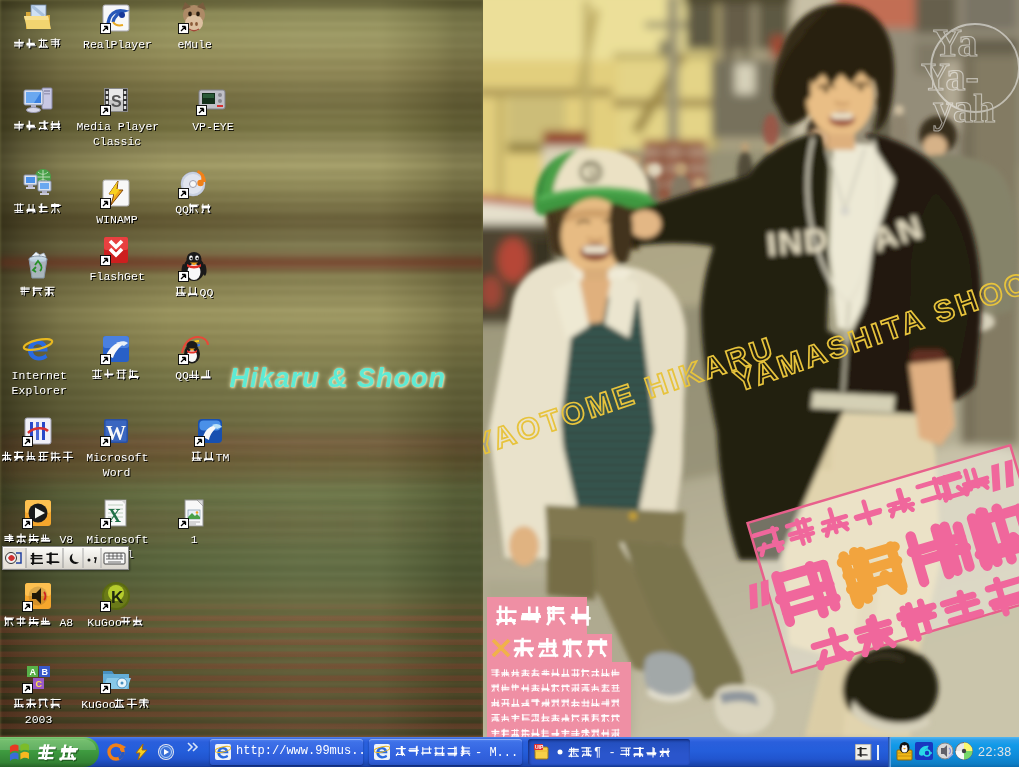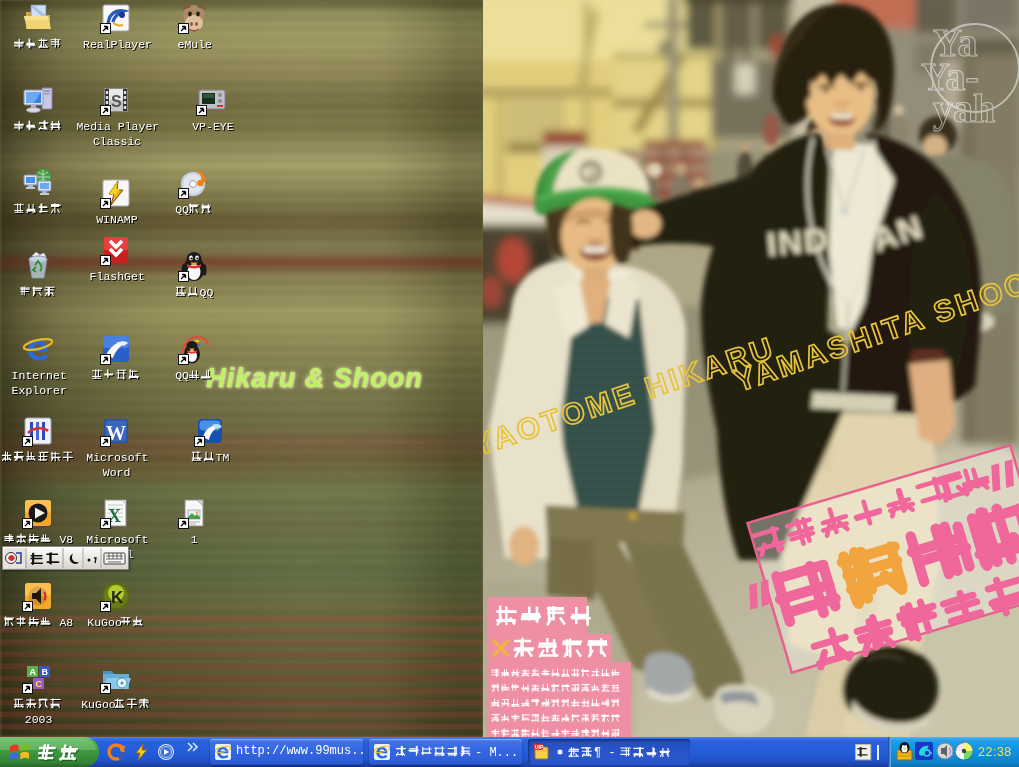--- a/index.html
+++ b/index.html
@@ -5,28 +5,28 @@
 #wall{position:absolute;left:0;top:0;width:483px;height:737px;filter:blur(1.8px);
 background:
  linear-gradient(to right, rgba(25,22,8,0.60) 0px, rgba(25,22,8,0.42) 22px, rgba(25,22,8,0.22) 60px, rgba(25,22,8,0.08) 120px, rgba(0,0,0,0) 170px, rgba(255,250,200,0.06) 300px, rgba(255,250,200,0.05) 380px, rgba(30,28,10,0.12) 435px, rgba(30,28,10,0.22) 455px, rgba(30,28,10,0.24) 483px),
  repeating-linear-gradient(to bottom, rgba(255,252,215,0.035) 0px 4px, rgba(45,38,8,0.035) 4px 9px, rgba(255,250,210,0.025) 9px 15px, rgba(25,20,0,0.035) 15px 22px),
  linear-gradient(to bottom,#55522c 0px,#8c8a56 14px,#9a9660 40px,#8a8250 70px,#6f683c 100px,#74703f 130px,#8a8455 145px,#a09a64 165px,#8a8452 185px,#5f5530 222px,#7a744a 248px,#6a4a30 264px,#80794a 276px,#8a8452 295px,#9a945e 312px,#88824f 345px,#767546 375px,#68653c 425px,#6f5a3a 442px,#625c34 460px,#667144 490px,#5f6a40 530px,#58643c 575px,#62633a 605px,#504b2a 700px,#474326 737px);}
 #redstripes{position:absolute;left:0;top:600px;width:483px;height:137px;
 background:repeating-linear-gradient(to bottom, rgba(165,62,52,0.0) 0px 3px, rgba(165,62,52,0.27) 4px 9px, rgba(120,90,40,0.05) 9px 12px);
  mask-image:linear-gradient(to bottom,transparent 0,black 18px);-webkit-mask-image:linear-gradient(to bottom,transparent 0,black 18px);}
 #redband1{position:absolute;left:0;top:444px;width:483px;height:40px;background:linear-gradient(to right,rgba(145,62,40,0.15),rgba(145,62,40,0.08) 70%,rgba(145,62,40,0.05));filter:blur(10px);}
 #redband2{position:absolute;left:0;top:258px;width:483px;height:9px;background:rgba(140,60,40,0.35);filter:blur(3px);}
-#hikaru{position:absolute;left:206px;top:363px;width:240px;font-family:"Liberation Sans",sans-serif;font-weight:bold;font-style:italic;font-size:27px;letter-spacing:1px;color:#bef264;text-shadow:0 0 5px rgba(242,236,185,0.8),0 0 2px rgba(248,244,205,0.7),1px 1px 2px rgba(235,228,170,0.7);}
+#hikaru{position:absolute;left:206px;top:363px;width:240px;font-family:"Liberation Sans",sans-serif;font-weight:bold;font-style:italic;font-size:27px;letter-spacing:1px;color:#5eead4;text-shadow:0 0 5px rgba(242,236,185,0.8),0 0 2px rgba(248,244,205,0.7),1px 1px 2px rgba(235,228,170,0.7);text-align:right;}
 .cell{position:absolute;width:76px;text-align:left;}
 .ic{position:relative;width:32px;height:32px;margin:0 auto;}
 .lb{display:block;margin:2px auto 0;}
 #taskbar{position:absolute;left:0;top:737px;width:1019px;height:30px;background:linear-gradient(to bottom,#4f80e8 0px,#3a6ce4 2px,#2a5fdc 5px,#245edb 14px,#2155cf 22px,#1941a5 29px,#12348a 30px);}
 #tray{position:absolute;left:891px;top:737px;width:128px;height:30px;background:linear-gradient(to bottom,#55b6ee 0px,#2ba0ea 3px,#129ae8 8px,#0f8ad8 20px,#0d7dc4 27px,#0a6cb0 30px);}
 #trayridge{position:absolute;left:888px;top:737px;width:3px;height:30px;background:linear-gradient(to right,#1a3f9a,#6db8f2);}
-.clock{position:absolute;left:978px;top:745px;color:#fde047;font-size:12.5px;font-family:"Liberation Sans";letter-spacing:0.5px;}
+.clock{position:absolute;left:978px;top:745px;color:#e5e5e5;font-size:12.5px;font-family:"Liberation Sans";letter-spacing:0.5px;}
 .tb{position:absolute;top:739px;height:26px;border-radius:3px;background:linear-gradient(to bottom,#5585f2 0px,#3e71e8 3px,#3566e2 12px,#2f5dd8 22px,#2853c4 26px);box-shadow:inset 0 1px 0 rgba(255,255,255,0.35), 0 1px 2px rgba(0,0,30,0.4);color:#fff;font-size:12px;overflow:hidden;white-space:nowrap;}
 .tb.act{background:linear-gradient(to bottom,#1f48b4 0px,#2450c0 4px,#2a55cc 15px,#2a55cc 26px);box-shadow:inset 1px 1px 3px rgba(0,0,30,0.5);}
 .tbt{position:absolute;left:26px;top:5px;}
 </style></head><body>
 <div id="screen">
 <div id="wall"></div>
     <div id="redband1"></div>
     <div style="position:absolute;left:0;top:508px;width:483px;height:34px;background:linear-gradient(to right,rgba(130,58,38,0.16),rgba(130,58,38,0.07) 75%,rgba(130,58,38,0.03));filter:blur(7px);"></div>
     <div id="redband2"></div>
     <div id="redstripes"></div>

